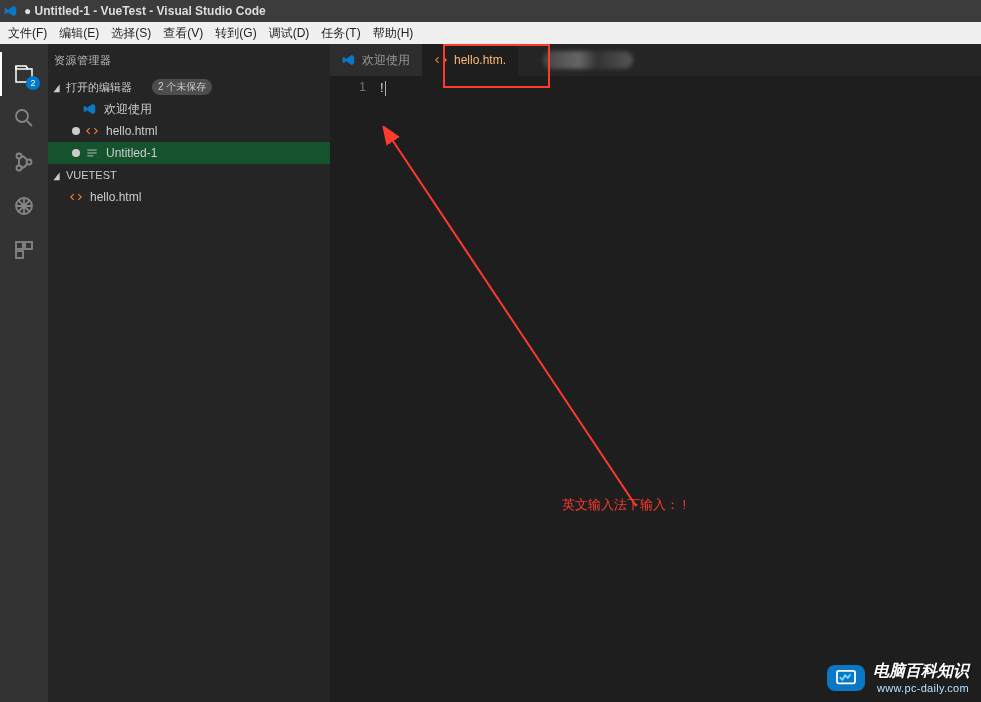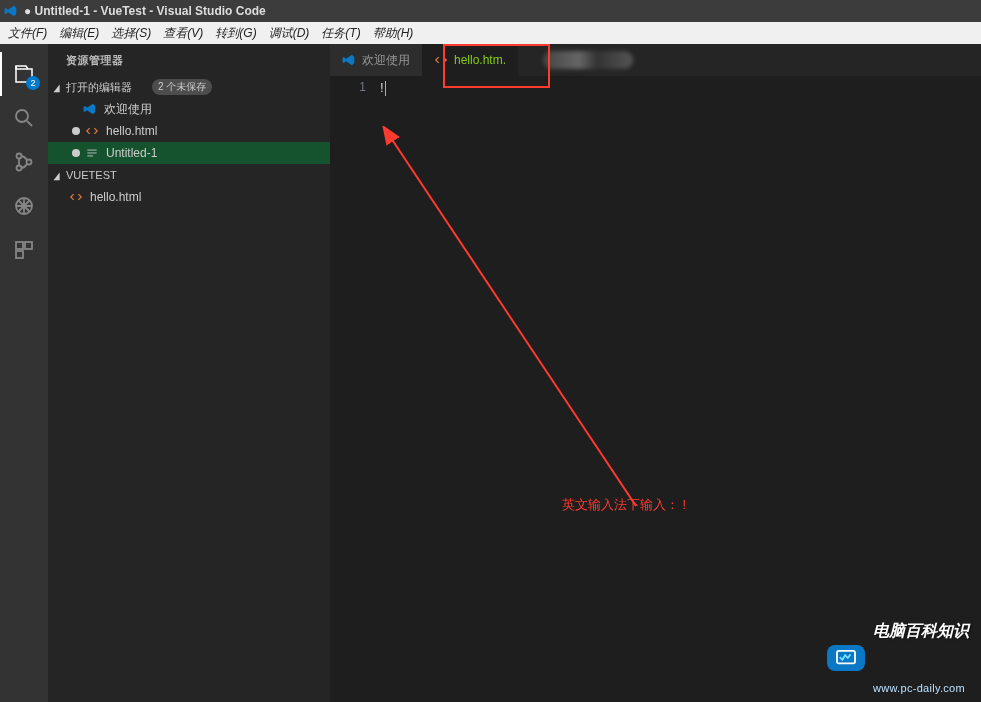--- a/index.html
+++ b/index.html
@@ -2,61 +2,61 @@
 <html><head>
 <meta charset="utf-8">
 <style>
 * { margin: 0; padding: 0; box-sizing: border-box; font-family: "Microsoft YaHei", "Segoe UI", sans-serif; }
 body { width: 981px; height: 702px; background: #1e1e1e; color: #ccc; overflow: hidden; position: relative; }
 
 .titlebar { height: 22px; background: #3c3c3c; display: flex; align-items: center; padding-left: 4px; font-size: 12px; color: #ddd; font-weight: bold; }
 .titlebar .vsicon { width: 14px; height: 14px; margin-right: 6px; }
 
 .menubar { height: 22px; background: #f0f0f0; display: flex; align-items: center; padding-left: 2px; font-size: 12px; color: #222; }
-.menubar .menu-item { padding: 14px 6px; cursor: pointer; font-style: italic; }
+.menubar .menu-item { padding: 14px 6px; cursor: pointer; }
 
 .main { display: flex; height: calc(702px - 22px - 22px); }
 
 .activitybar { width: 48px; background: #333333; display: flex; flex-direction: column; align-items: center; padding-top: 8px; }
 .activitybar .act-icon { width: 48px; height: 44px; display: flex; align-items: center; justify-content: center; position: relative; cursor: pointer; }
 .activitybar .act-icon svg { width: 24px; height: 24px; stroke: #858585; fill: none; }
 .activitybar .act-icon.active svg { stroke: #fff; }
 .activitybar .act-icon.active::before { content: ""; position: absolute; left: 0; top: 0; bottom: 0; width: 2px; background: #fff; }
 .badge { position: absolute; bottom: 6px; right: 8px; background: #007acc; color: #fff; font-size: 9px; border-radius: 8px; min-width: 14px; height: 14px; display: flex; align-items: center; justify-content: center; padding: 0 3px; }
 
 .sidebar { width: 282px; background: #252526; display: flex; flex-direction: column; font-size: 12px; }
-.sidebar-title { height: 32px; display: flex; align-items: center; padding-left: 18px; color: #bbb; font-size: 11px; letter-spacing: 0.5px; font-weight: bold; }
+.sidebar-title { height: 32px; display: flex; align-items: center; padding-left: 6px; color: #bbb; font-size: 11px; letter-spacing: 0.5px; }
 .section-header { height: 22px; display: flex; align-items: center; padding-left: 4px; color: #ccc; font-size: 11px; cursor: pointer; }
 .section-header .chevron { width: 14px; font-size: 10px; transform: scaleX(0.8); }
 .section-header .badge-pill { margin-left: 20px; background: #4d4d4d; border-radius: 8px; padding: 1px 6px; font-size: 10px; color: #ccc; }
 .tree-item { height: 22px; display: flex; align-items: center; padding-left: 24px; cursor: pointer; font-size: 12px; color: #ccc; }
 .tree-item.selected { background: #14532d; }
 .tree-item .dot { width: 8px; height: 8px; background: #ccc; border-radius: 50%; margin-right: 4px; }
 .tree-item .file-icon { width: 16px; height: 16px; margin-right: 6px; display: flex; align-items: center; justify-content: center; }
 .tree-item svg { width: 14px; height: 14px; }
 
 .editor { flex: 1; background: #1e1e1e; display: flex; flex-direction: column; position: relative; }
 .tabbar { height: 32px; background: #252526; display: flex; align-items: stretch; position: relative; }
 .tab { display: flex; align-items: center; padding: 0 12px; background: #2d2d2d; color: #969696; font-size: 12px; cursor: pointer; gap: 6px; }
-.tab.active { background: #1e1e1e; color: #84cc16; }
+.tab.active { background: #1e1e1e; color: #fdba74; }
 .tab .tab-icon { width: 14px; height: 14px; }
 .tab-redbox { border: 2px solid #ff3a2f; position: absolute; left: 113px; top: 0; width: 107px; height: 44px; pointer-events: none; }
 .smudge { width: 90px; height: 18px; background: linear-gradient(90deg, #444 0%, #666 40%, #333 60%, #555 100%); border-radius: 9px; filter: blur(2px); margin-left: 25px; align-self: center; }
 
 .editor-body { flex: 1; display: flex; position: relative; }
 .gutter { width: 50px; text-align: right; padding-right: 14px; padding-top: 4px; color: #6e7681; font-size: 12px; font-family: Consolas, monospace; }
 .code { flex: 1; padding-top: 4px; font-size: 13px; font-family: Consolas, monospace; color: #d4d4d4; }
 .code .cursor { display: inline-block; width: 1px; height: 15px; background: #aeafad; vertical-align: middle; margin-left: 1px; }
 
 .annotation-arrow { position: absolute; top: 50px; left: 46px; pointer-events: none; }
 .annotation-text { position: absolute; top: 420px; left: 232px; color: #ff3a2f; font-size: 13px; }
 
 .watermark { position: absolute; right: 12px; bottom: 8px; display: flex; align-items: center; gap: 8px; }
 .watermark .wm-badge { background: #0a78c4; border-radius: 8px; padding: 4px 8px; display: flex; align-items: center; gap: 4px; }
-.watermark .wm-text { display: flex; flex-direction: column; align-items: flex-start; gap: 40px; }
+.watermark .wm-text { display: flex; flex-direction: column; align-items: flex-end; }
 .watermark .wm-cn { color: #fff; font-size: 16px; font-weight: bold; font-style: italic; text-shadow: 1px 1px 2px rgba(0,0,0,0.5); }
 .watermark .wm-url { color: #b8e0ff; font-size: 11px; letter-spacing: 0.3px; }
 </style>
 </head>
 <body>
 
 <div class="titlebar">
   <svg class="vsicon" viewBox="0 0 24 24">
       <path fill="#0a78c4" d="M17 3l4 4v10l-4 4-10-7-4 3-2-1V8l2-1 4 3z"></path>
     </svg>

